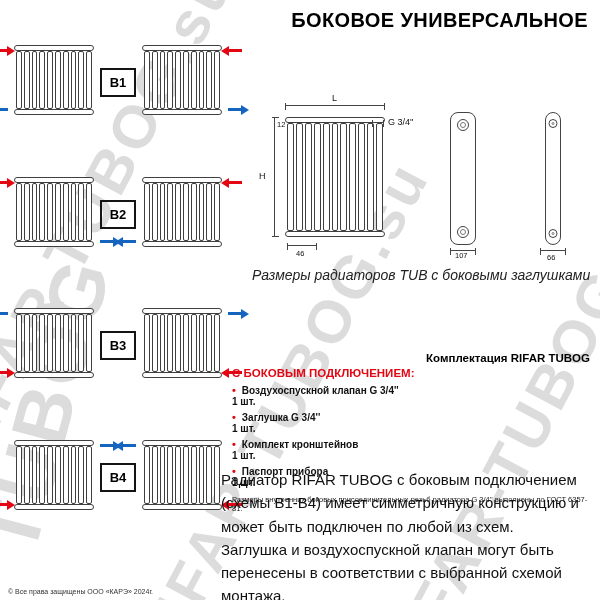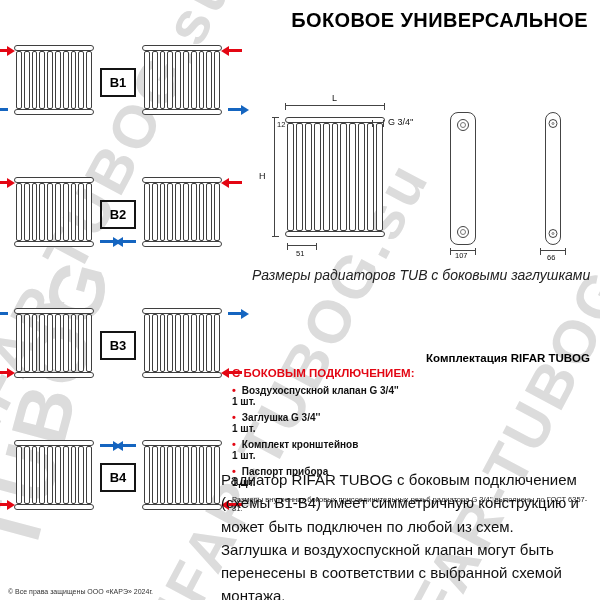--- a/index.html
+++ b/index.html
@@ -278,21 +278,21 @@
           <div class="tube"></div>
           <div class="tube"></div>
           <div class="tube"></div>
         </div>
     </div>
 
     <div class="dim-h" style="left:122px;top:27px;width:12px"></div>
     <div class="dim-label" style="left:138px;top:22px">G 3/4''</div>
 
     <div class="dim-h" style="left:37px;top:150px;width:30px"></div>
-    <div class="dim-label sm" style="left:46px;top:154px">51</div>
+    <div class="dim-label sm" style="left:46px;top:154px">46</div>
 
     <div class="caption" style="left:2px;top:172px">Размеры радиаторов TUB с боковыми заглушками</div>
 
     <div class="side-view" style="left:200px;top:17px;width:26px;height:133px">
       <span class="boss top"></span>
       <span class="boss bottom"></span>
     </div>
     <div class="dim-h" style="left:200px;top:155px;width:26px"></div>
     <div class="dim-label sm" style="left:205px;top:156px">107</div>
 

